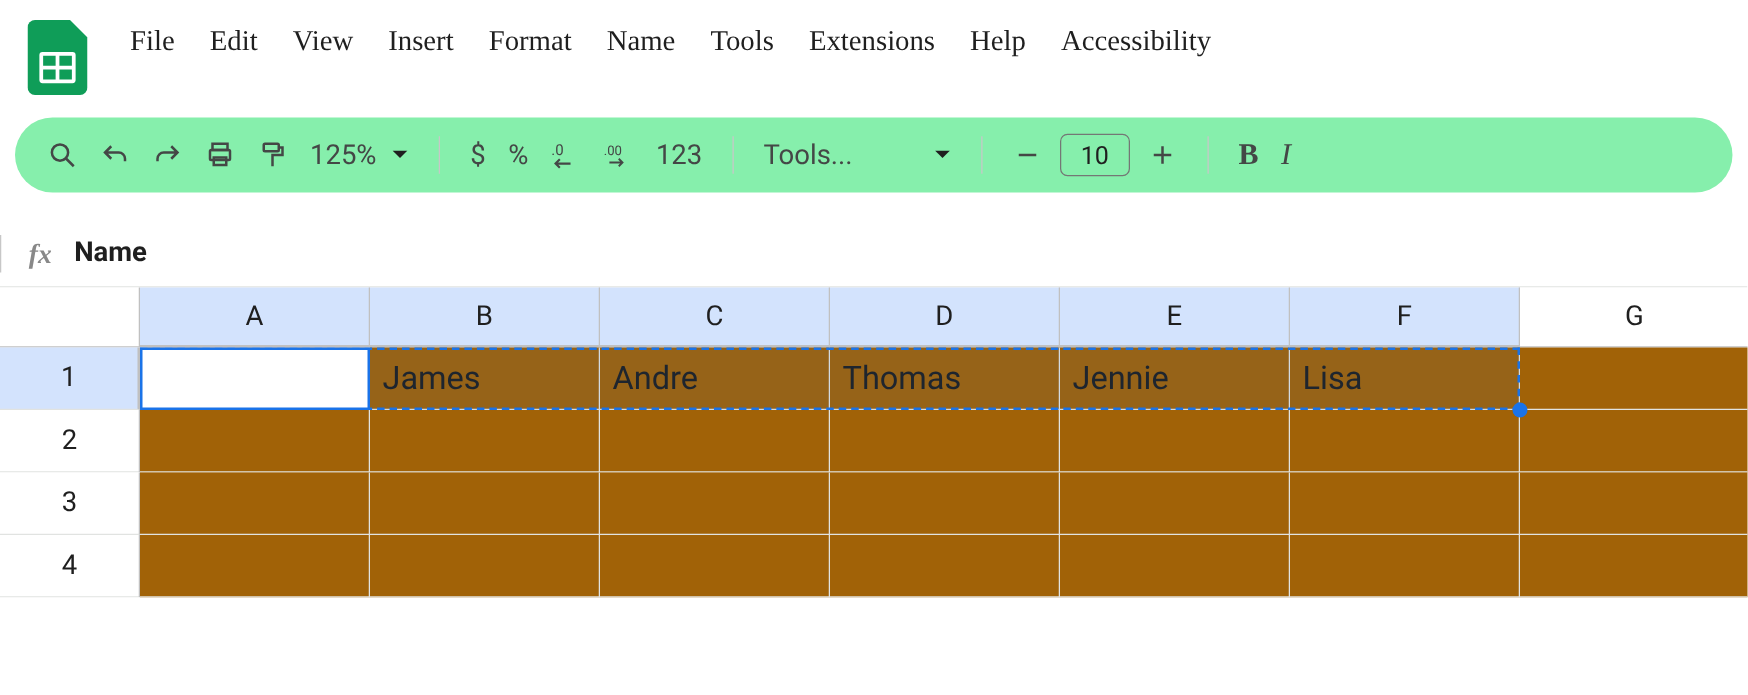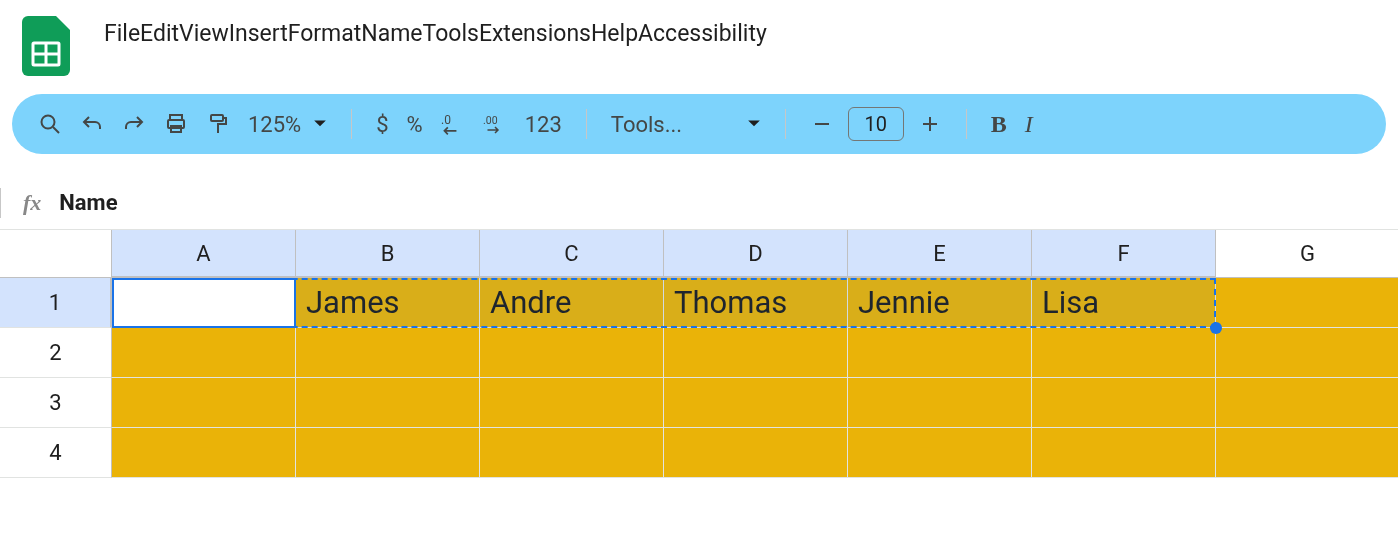--- a/index.html
+++ b/index.html
@@ -10,25 +10,25 @@
   .header { display: flex; align-items: flex-start; padding: 10px 16px 0 16px; }
   .logo-wrap { width: 60px; height: 60px; display: flex; align-items: center; justify-content: center; margin-right: 28px; margin-top: 6px; }
   .logo { width: 48px; height: 60px; position: relative; }
   .logo svg { width: 48px; height: 60px; }
   .title-block { display: flex; flex-direction: column; }
   .title-row { display: flex; align-items: center; gap: 22px; }
   .doc-title { font-size: 30px; font-weight: 400; color: #1f1f1f; letter-spacing: 0; }
   .title-icons { display: flex; align-items: center; gap: 22px; }
   .title-icon { width: 26px; height: 26px; color: #444746; display: flex; align-items: center; justify-content: center; }
   .title-icon svg { width: 26px; height: 26px; }
-  .menu-bar { display: flex; margin-top: 10px; }
+  .menu-bar { display: flex; gap: 28px; margin-top: 10px; font-family: Liberation Serif, serif; }
   .menu-item { font-size: 23px; color: #1f1f1f; cursor: pointer; }
 
   
-  .toolbar { margin: 18px 12px 0 12px; background: #7dd3fc; border-radius: 40px; height: 60px; display: flex; align-items: center; padding: 0 26px; gap: 18px; }
+  .toolbar { margin: 18px 12px 0 12px; background: #86efac; border-radius: 40px; height: 60px; display: flex; align-items: center; padding: 0 26px; gap: 18px; }
   .tb-btn { display: flex; align-items: center; justify-content: center; color: #444746; cursor: pointer; height: 32px; }
   .tb-btn svg { width: 24px; height: 24px; }
   .tb-sep { width: 1px; height: 30px; background: #c7c7c7; margin: 0 6px; }
   .tb-text { font-size: 22px; color: #444746; }
   .zoom-group { display: flex; align-items: center; gap: 12px; }
   .chevron { display: inline-flex; }
   .chevron svg { width: 14px; height: 14px; }
   .font-group { display: flex; align-items: center; gap: 10px; width: 150px; justify-content: space-between; }
   .font-name { font-size: 22px; color: #444746; white-space: nowrap; overflow: hidden; text-overflow: ellipsis; max-width: 110px; }
   .size-group { display: flex; align-items: center; gap: 14px; }
@@ -45,21 +45,21 @@
   .fx-label { font-style: italic; font-size: 22px; color: #888; font-family: Georgia, serif; }
   .fx-content { font-size: 22px; color: #1f1f1f; }
 
   
   .grid { display: grid; grid-template-columns: 112px repeat(7, 184px); user-select: none; }
   .corner { background: #fff; border-right: 1px solid #c0c0c0; border-bottom: 1px solid #c0c0c0; height: 48px; }
   .col-head { height: 48px; border-right: 1px solid #c0c0c0; border-bottom: 1px solid #c0c0c0; display: flex; align-items: center; justify-content: center; font-size: 22px; color: #1f1f1f; background: #fff; }
   .col-head.sel { background: #d3e3fd; border-bottom: 2px solid #c0c0c0; }
   .row-head { border-right: 1px solid #c0c0c0; border-bottom: 1px solid #e1e3e1; display: flex; align-items: center; justify-content: center; font-size: 22px; color: #1f1f1f; height: 50px; background: #fff; }
   .row-head.sel { background: #d3e3fd; border-right: 2px solid #c0c0c0; }
-  .cell { border-right: 1px solid #e1e3e1; border-bottom: 1px solid #e1e3e1; height: 50px; display: flex; align-items: center; padding: 0 10px; font-size: 31px; color: #1f1f1f; background: #eab308; position: relative; }
+  .cell { border-right: 1px solid #e1e3e1; border-bottom: 1px solid #e1e3e1; height: 50px; display: flex; align-items: center; padding: 0 10px; font-size: 26px; color: #1f1f1f; background: #a16207; position: relative; }
 
   .sel-wrap { position: relative; }
   .selection-overlay { position: absolute; pointer-events: none; z-index: 5; border: 1px solid #1a73e8; background: rgba(26,115,232,0.08); }
   .selection-overlay.dashed { border-style: dashed; border-width: 2px; }
   .active-cell { position: absolute; pointer-events: none; z-index: 6; border: 2px solid #1a73e8; background: #fff; }
   .sel-handle { position: absolute; width: 12px; height: 12px; background: #1a73e8; border-radius: 50%; z-index: 7; pointer-events: none; }
 </style>
 </head>
 <body>
 

